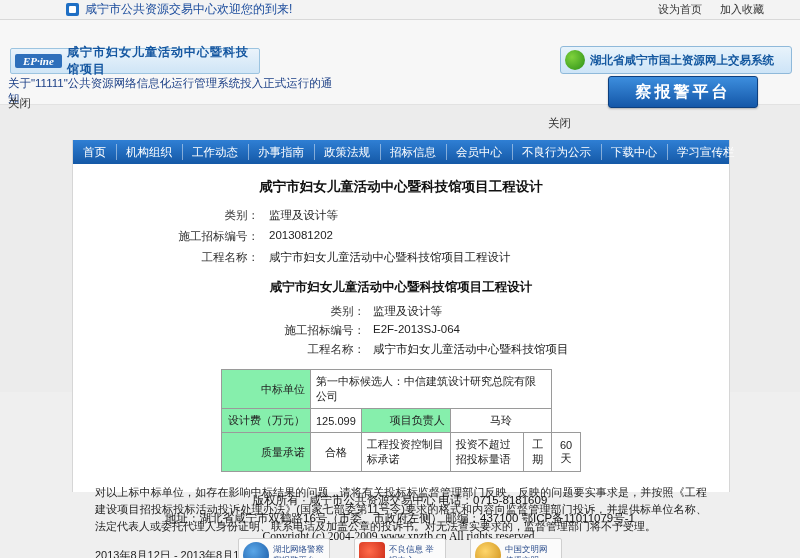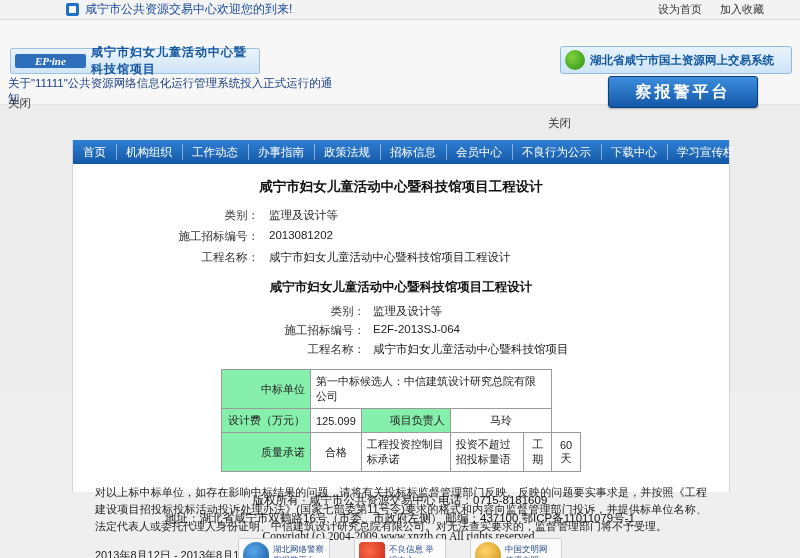--- a/index.html
+++ b/index.html
@@ -34,21 +34,21 @@
   .bannerrow{position:relative;height:84px;background:#f7f7f7;border-bottom:1px solid #e2e2e2;}
   .logo-left{
     position:absolute;left:10px;top:28px;width:250px;height:26px;
     background:linear-gradient(180deg,#eaf3fb 0%,#cfe5f6 100%);
     border:1px solid #9cc4e0;border-radius:2px;
     display:flex;align-items:center;padding-left:4px;box-sizing:border-box;
   }
   .logo-left .ep{
     font-family:"Liberation Serif", serif;font-style:italic;font-weight:bold;
     color:#e8610f;background:#2e6fbb;color:#fff;font-size:11px;
-    padding:1px 20px;border-radius:2px;margin-right:5px;
+    padding:1px 8px;border-radius:2px;margin-right:5px;
   }
   .logo-left .lt{font-size:12px;font-weight:bold;color:#1456a0;letter-spacing:1px;}
 
   .logo-right{
     position:absolute;right:8px;top:26px;width:232px;height:28px;
     background:linear-gradient(180deg,#e8f3fb,#cde4f7);
     border:1px solid #8fb9da;border-radius:3px;
     display:flex;align-items:center;box-sizing:border-box;padding-left:4px;
   }
   .logo-right .globe{
@@ -231,21 +231,21 @@
         <td class="lbl">质量承诺</td>
         <td class="c">合格</td>
         <td>工程投资控制目标承诺</td>
         <td>投资不超过招投标量语</td>
         <td class="c">工期</td>
         <td class="c">60天</td>
       </tr>
     </tbody>
       </table>
 
-    <div class="para">对以上标中标单位，如存在影响中标结果的问题，请将有关投标标监督管理部门反映。反映的问题要实事求是，并按照《工程建设项目招投标投标活动投诉处理办法》(国家七部委第11号令)要求的格式和内容向监督管理部门投诉，并提供标单位名称、法定代表人或委托代理人身份证明、中信建筑设计研究总院有限公司。对无法查实要求的，监督管理部门将不予受理。</div>
+    <div class="para">对以上标中标单位，如存在影响中标结果的问题，请将有关投标标监督管理部门反映。反映的问题要实事求是，并按照《工程建设项目招投标投标活动投诉处理办法》(国家七部委第11号令)要求的格式和内容向监督管理部门投诉，并提供标单位名称、法定代表人或委托代理人身份证明、联系电话及加盖公章的投诉书。对无法查实要求的，监督管理部门将不予受理。</div>
     <div class="para">2013年8月12日 - 2013年8月16日</div>
 
   </div>
 
   <div class="footer">
     <div>版权所有 · 咸宁市公共资源交易中心 电话：0715-8181609</div>
     <div>地址：湖北省咸宁市双鹤路16号（市委、市政府左侧） 邮编：437100 鄂ICP备11011079号-1</div>
     <div class="en">Copyright (c) 2004-2009 www.xnztb.cn All rights reserved.</div>
   </div>
 

